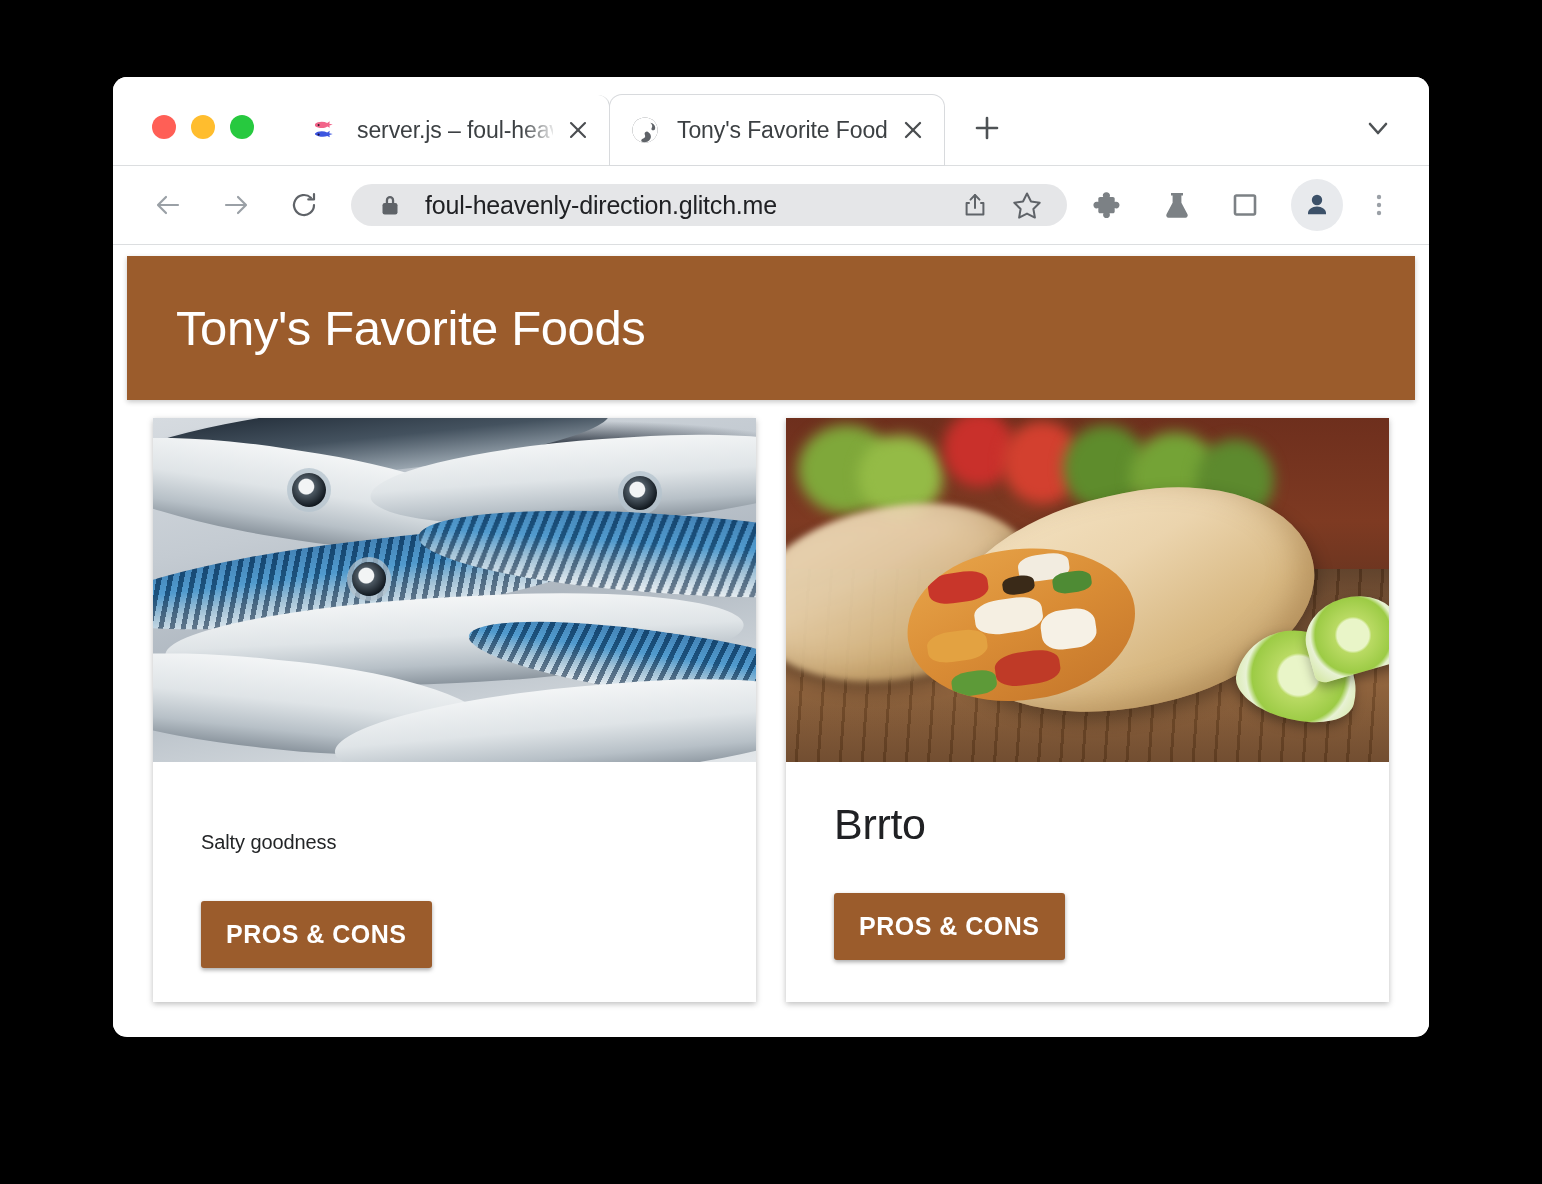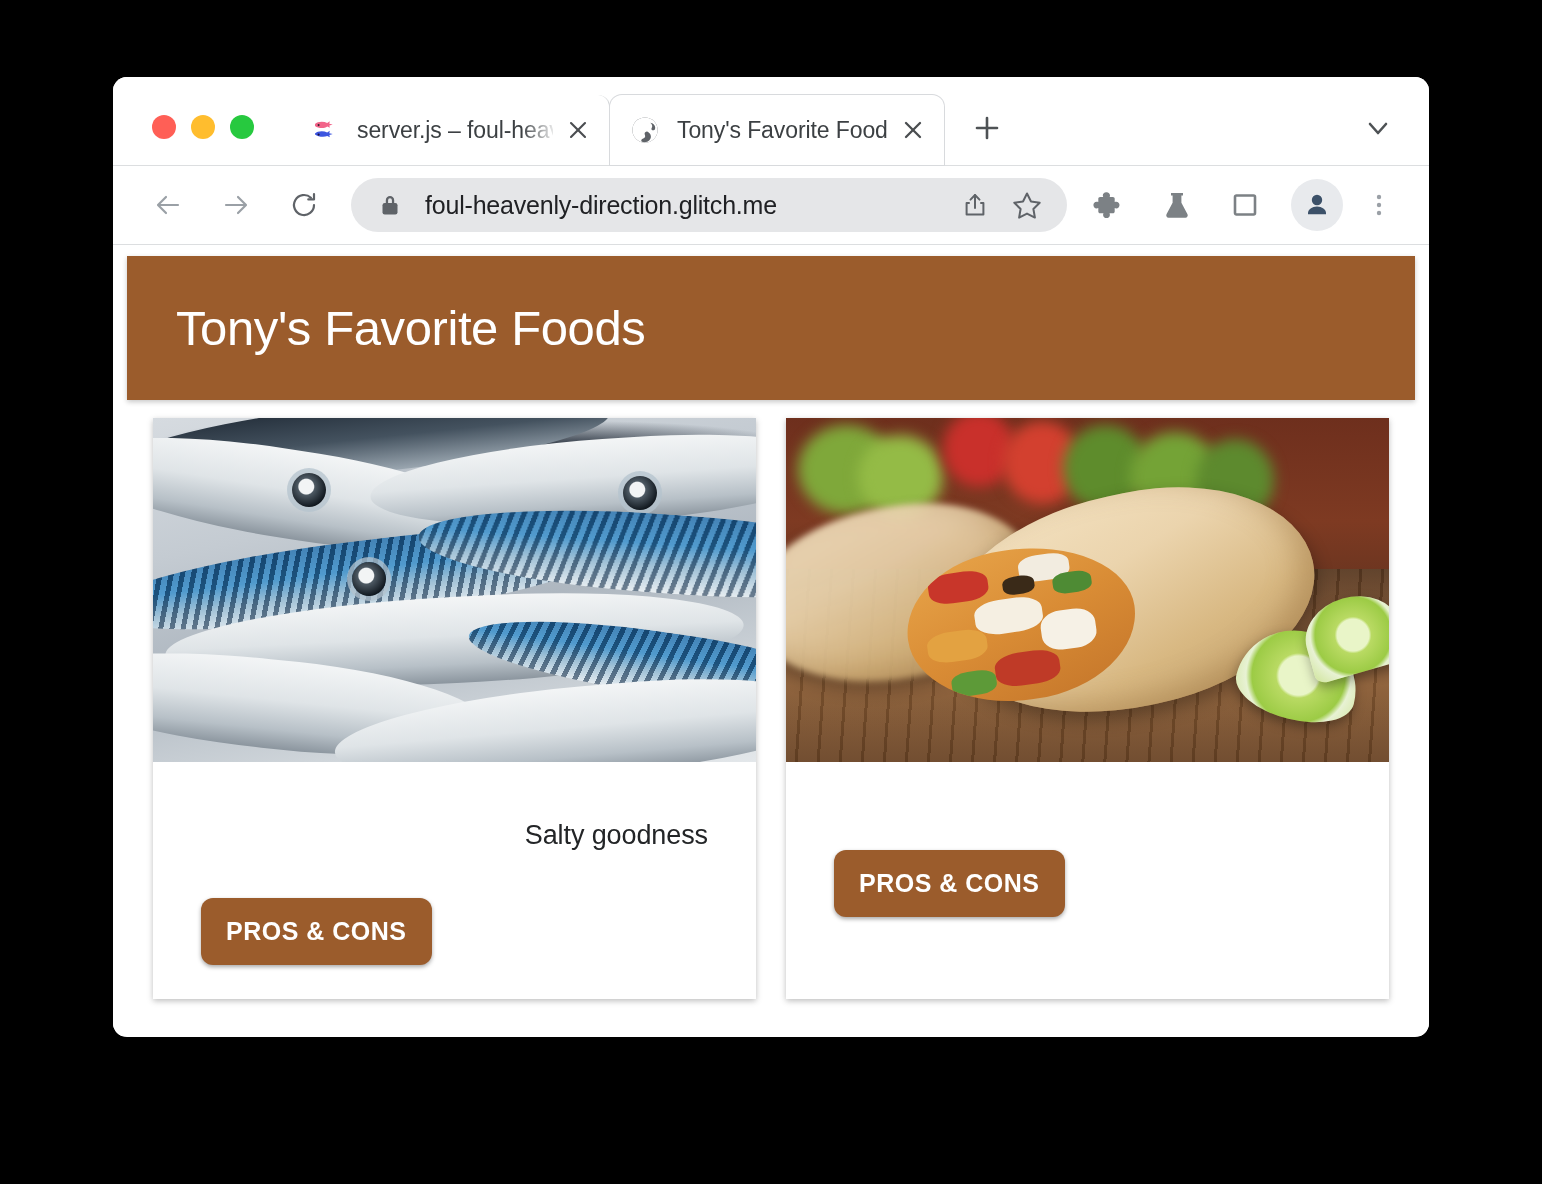--- a/index.html
+++ b/index.html
@@ -145,21 +145,21 @@
     width: 50px; height: 50px;
     margin-right: 18px;
     display: flex; align-items: center; justify-content: center;
     color: #9aa0a6;
     border-radius: 50%;
   }
   .nav-btn.reload { color: #5f6368; margin-right: 22px; }
 
   #omnibox {
     flex: 1 1 auto;
-    height: 54px;
+    height: 42px;
     background: #e5e6e8;
     border-radius: 27px;
     display: flex;
     align-items: center;
     padding: 0 14px 0 28px;
     min-width: 0;
   }
 
   .lock-icon {
     flex: 0 0 22px;
@@ -251,33 +251,32 @@
 
   .card-title {
     font-size: 43px;
     font-weight: 400;
     color: #202124;
     letter-spacing: -0.3px;
     line-height: 1;
   }
 
   .card-desc {
-    margin-top: 17px;
-    font-size: 27px;
+    margin-top: 28px;
+    font-size: 20px;
     color: #232527;
     letter-spacing: -0.1px;
-    text-align: right;
   }
 
   .card-btn {
     margin-top: 47px;
     display: inline-block;
     padding: 19px 25px 19px 25px;
     border: none;
-    border-radius: 12px;
+    border-radius: 3px;
     color: #ffffff;
     font-size: 25px;
     font-weight: bold;
     letter-spacing: 0.5px;
     font-family: "Liberation Sans", sans-serif;
     box-shadow: 0 2px 4px rgba(0,0,0,0.35);
   }
 
   
   .fish-photo {
@@ -584,20 +583,21 @@
                 <div class="bit" style="left:66%; top:20%; width:17%; height:14%; background:#4e8b34;"></div>
                 <div class="bit" style="left:16%; top:76%; width:20%; height:16%; background:#5d9a38;"></div>
                 <div class="bit" style="left:44%; top:18%; width:14%; height:12%; background:#3a2a18;"></div>
               </div>
 
               <div class="lime" style="left:75%; top:62%; width:20%; height:26%; border-radius:50% 50% 50% 50% / 66% 66% 34% 34%; transform:rotate(14deg);"></div>
               <div class="lime" style="left:86%; top:52%; width:16%; height:22%; border-radius:50% 50% 12% 12%; transform:rotate(-16deg);"></div>
             </div>
           </div>
           <div class="card-body">
+            <div class="card-title">Brrto</div>
             <button class="card-btn" style="background: rgb(155, 92, 44);">PROS &amp; CONS</button>
           </div>
         </div>
 
       </div>
     </div>
 
   </div>
 </div>
 

